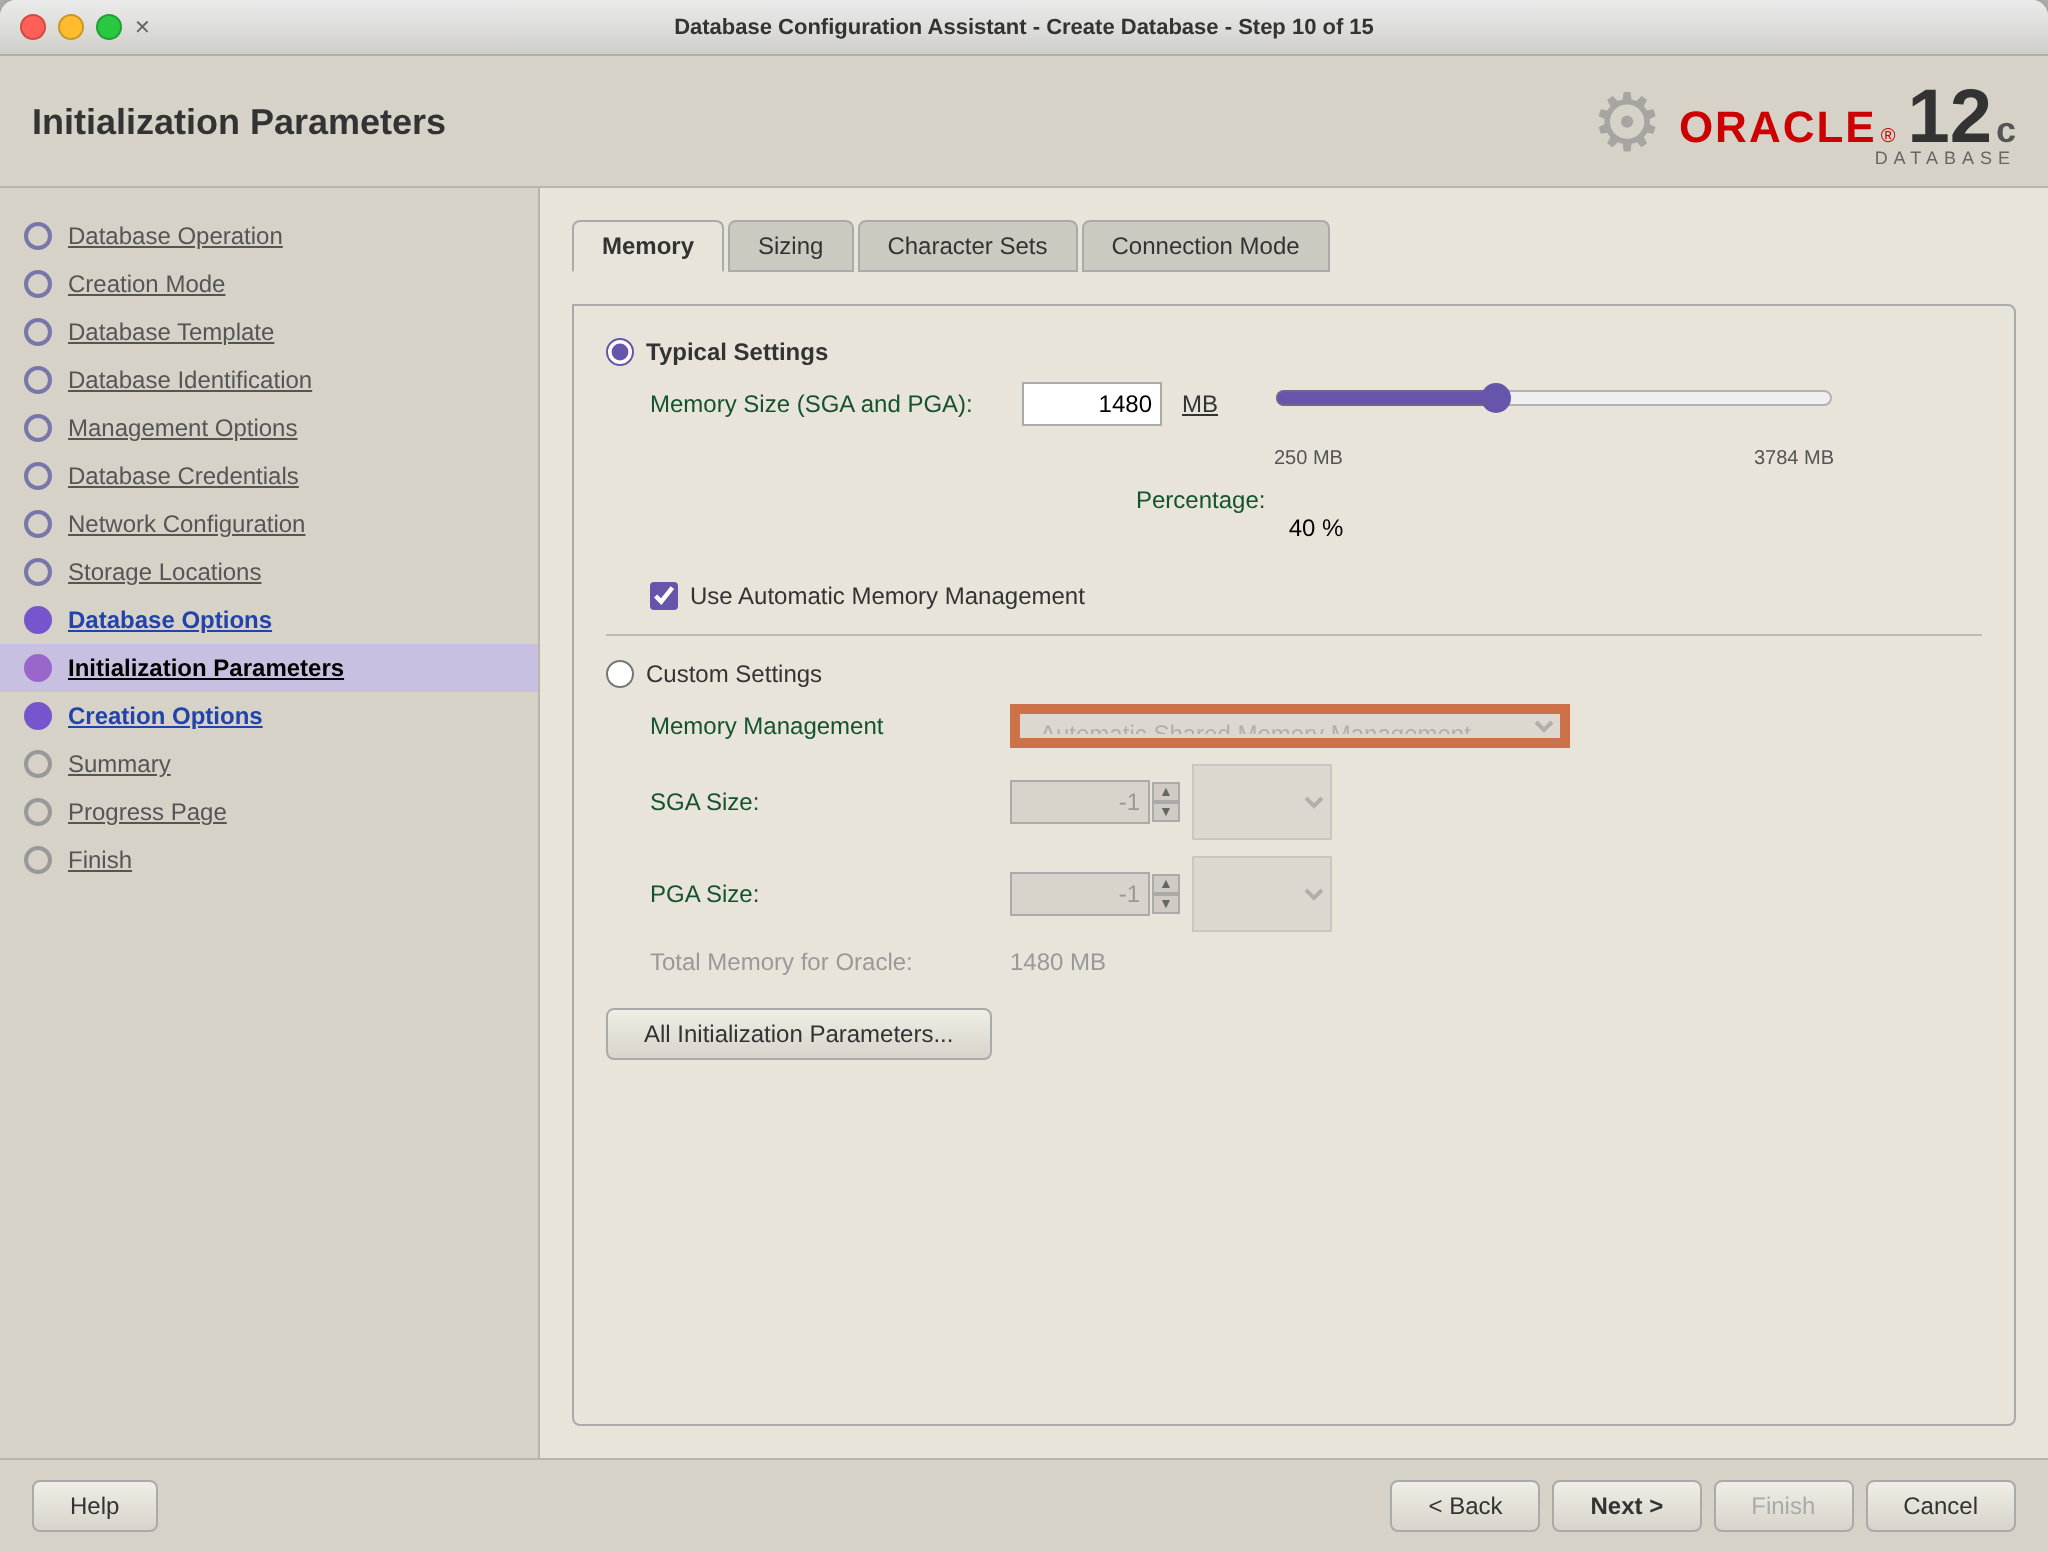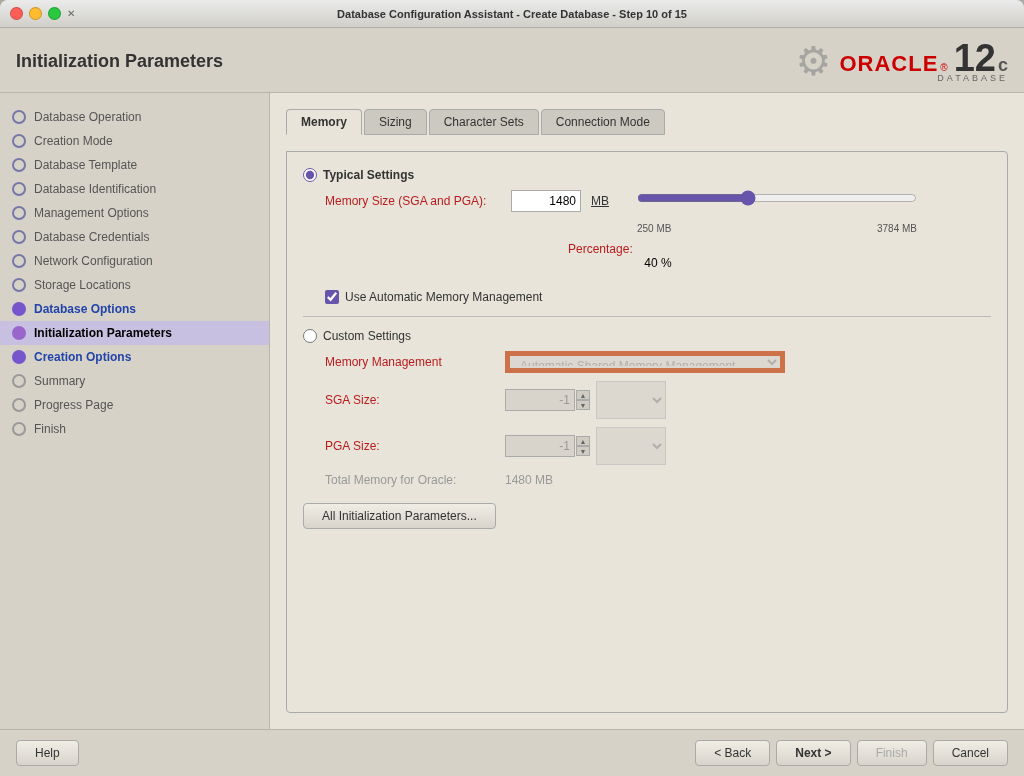--- a/index.html
+++ b/index.html
@@ -112,20 +112,21 @@
       border-right: 1px solid #b8b5ae;
       overflow-y: auto;
     }
     .sidebar-item {
       display: flex;
       align-items: center;
       padding: 5px 16px 5px 12px;
       cursor: pointer;
       color: #555;
       font-size: 12px;
+      text-decoration: underline;
     }
     .sidebar-item.clickable {
       color: #2244aa;
       font-weight: bold;
     }
     .sidebar-item.current {
       background: #c8c0e0;
       color: #000;
       font-weight: bold;
     }
@@ -203,21 +204,21 @@
     }
     .form-row {
       display: flex;
       align-items: center;
       margin-bottom: 8px;
       margin-left: 22px;
     }
     .form-label {
       width: 180px;
       font-size: 12px;
-      color: #b91c1c;
+      color: #14532d;
       flex-shrink: 0;
     }
     .text-input {
       width: 70px;
       height: 22px;
       border: 1px solid #aaa;
       background: #fff;
       padding: 2px 4px;
       font-size: 12px;
       text-align: right;

